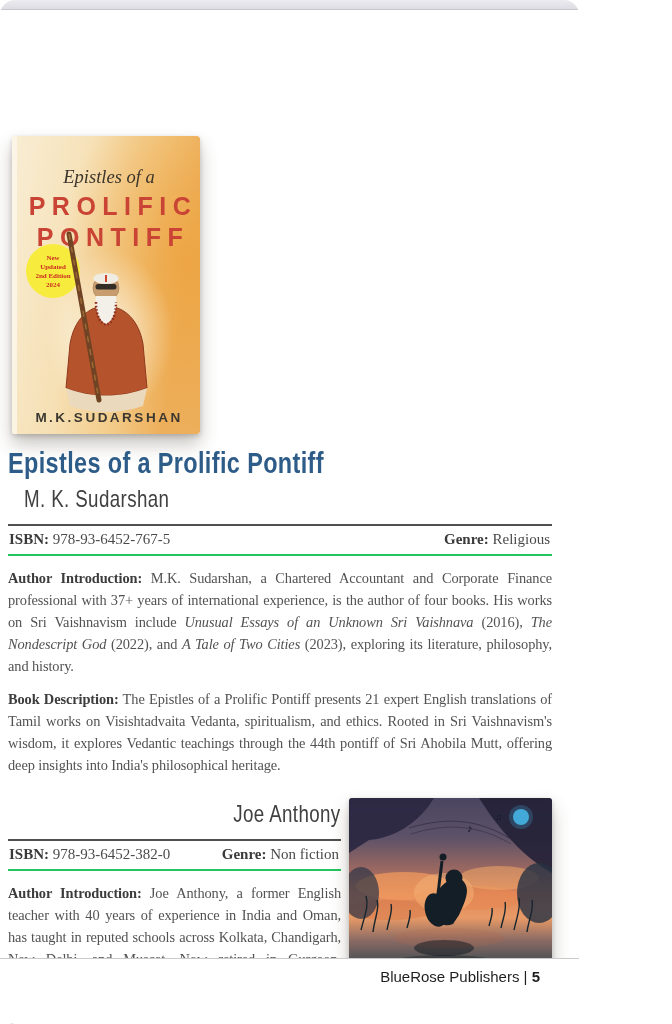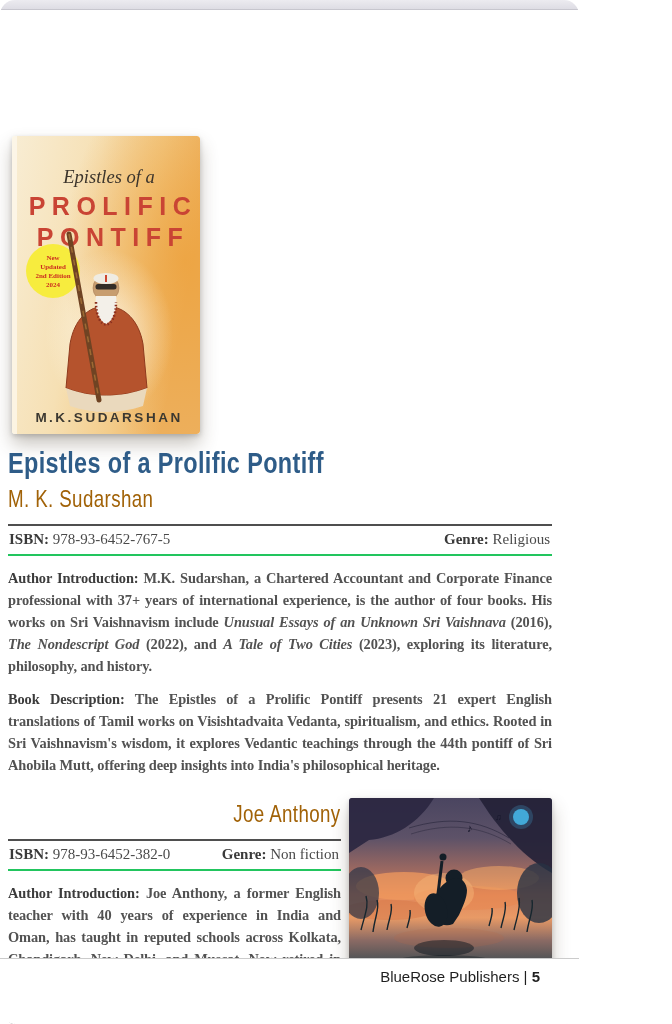--- a/index.html
+++ b/index.html
@@ -45,26 +45,26 @@
   h1.book-title{
     margin:0;
     font-family:"Liberation Sans", sans-serif;
     font-weight:700;
     font-size:30px;
     line-height:1.02;
     color:#2e5c88;
     letter-spacing:.5px;
   }
   h2.book-author{
-    margin:8px 0 13px;
+    margin:8px 16px 13px;
     font-family:"Liberation Sans", sans-serif;
     font-weight:400;
     font-size:24px;
     line-height:1.0;
-    color:#a16207;
+    color:#404040;
     letter-spacing:.5px;
   }
   .condensed{display:inline-block;transform:scaleX(.78);}
   .origin-left{transform-origin:left center;}
   .origin-right{transform-origin:right center;}
   .align-right{text-align:right;}
 
   
   .isbn-row{
     display:flex;
@@ -79,21 +79,20 @@
   .isbn-row b{color:#3a3a3a;}
 
   
   p.body-par{
     margin:11px 0 0;
     text-align:justify;
     font-size:14.4px;
     line-height:22px;
     letter-spacing:-.1px;
     color:#525252;
-    font-weight:bold;
   }
   p.body-par b{color:#3c3c3c;}
 
   
   .footer{
     position:absolute;
     left:0;right:0;top:958px;bottom:0;
     background:#ffffff;
     border-top:1px solid #cbcbcb;
     padding:9px 39px 0 0;

